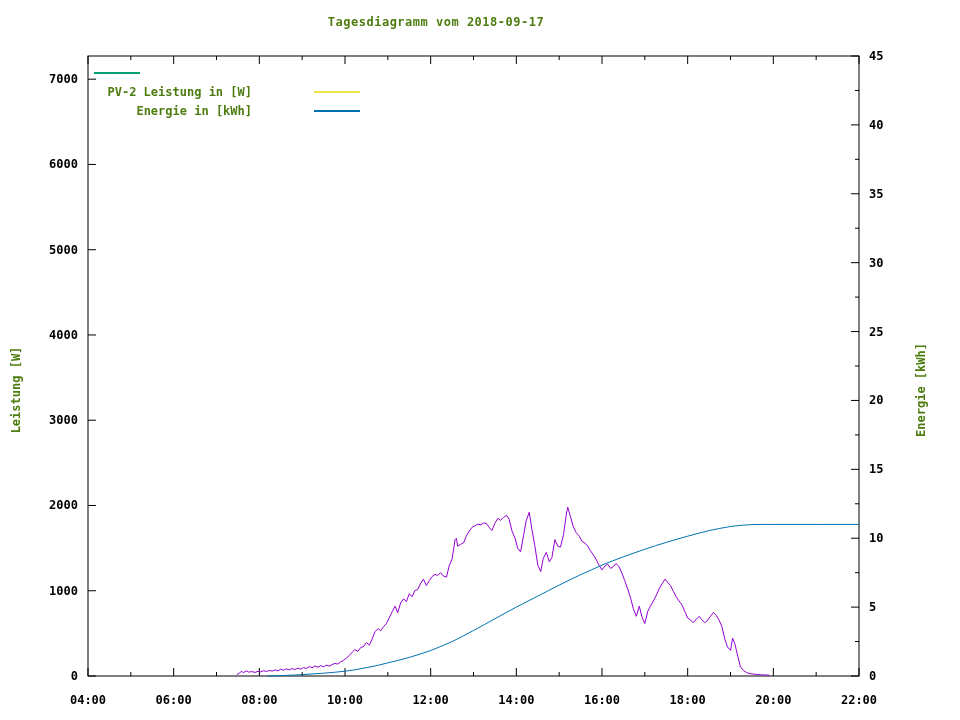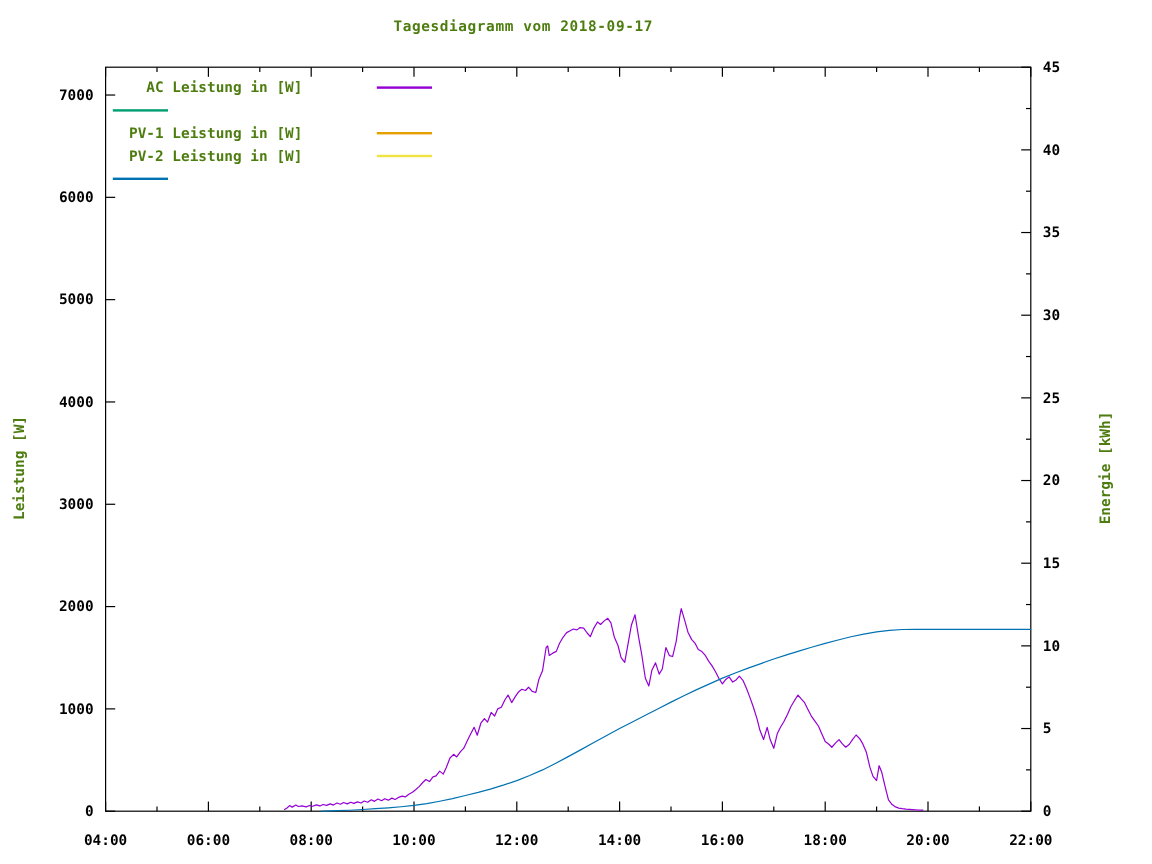--- a/index.html
+++ b/index.html
@@ -116,31 +116,24 @@
       <line x1="859" y1="124.88888888888891" x2="851" y2="124.88888888888891" stroke="#000"></line>
       <text x="869" y="128.8888888888889" text-anchor="start">40</text>
       <line x1="859" y1="90.44444444444446" x2="855" y2="90.44444444444446" stroke="#000"></line>
       <line x1="859" y1="56" x2="851" y2="56" stroke="#000"></line>
       <text x="869" y="60" text-anchor="start">45</text>
       <polyline points="237.1,674.5 239.2,673.3 241.3,671.3 243.5,672.6 246.5,670.9 248.6,672.1 251.6,671.6 255.1,672.4 258.0,671.3 260.6,671.9 263.6,670.7 266.6,671.6 269.2,670.4 272.2,671.1 275.2,669.9 277.8,670.9 280.8,669.2 283.7,670.2 286.3,668.8 289.3,669.9 292.3,668.5 294.9,669.5 297.9,668.2 300.9,669.2 303.5,667.5 306.4,668.5 309.4,666.5 312.0,667.8 315.0,665.9 318.0,667.3 320.6,665.6 323.6,666.8 326.6,665.1 329.2,666.2 332.1,664.5 335.1,663.4 337.7,664.1 340.7,661.9 343.7,660.2 346.3,658.1 349.3,655.5 352.3,652.1 354.9,649.6 357.9,651.3 360.8,647.4 363.4,646.6 366.4,642.6 369.4,645.1 372.0,639.3 375.0,631.7 378.0,628.6 380.6,630.8 383.6,626.6 386.5,623.5 389.1,618.0 392.1,611.9 395.1,606.1 397.7,612.7 400.7,602.7 403.7,598.8 406.3,601.7 409.3,593.7 412.2,596.7 414.8,590.7 417.8,589.4 420.8,583.1 423.4,579.2 426.4,585.5 429.4,580.5 432.0,576.7 434.9,574.4 437.9,575.4 440.5,572.7 443.5,576.1 446.5,577.1 449.1,566.0 452.1,559.0 455.1,539.6 456.4,538.3 457.7,546.2 460.6,544.3 463.6,542.8 466.2,536.2 469.2,531.1 472.2,527.2 474.8,525.8 477.8,524.2 480.8,524.9 483.4,523.0 486.4,523.4 489.3,527.5 491.9,530.6 494.9,523.4 497.9,518.3 500.5,520.4 503.5,517.4 506.5,515.3 509.1,519.1 512.0,531.1 515.0,537.9 517.6,548.1 520.6,551.9 523.6,535.3 526.2,520.8 529.2,512.3 532.2,531.1 534.8,545.6 537.8,565.2 540.7,571.6 543.3,558.3 546.3,552.4 549.3,561.8 551.9,557.5 554.9,539.6 557.9,546.4 560.5,547.1 563.5,534.5 566.4,514.0 567.7,507.2 570.7,517.4 573.3,526.8 576.3,532.8 579.3,536.2 581.9,541.3 584.9,543.0 587.9,546.4 590.4,550.7 593.4,554.9 596.4,560.0 599.0,565.2 602.0,569.9 605.0,566.0 607.6,564.1 610.6,568.4 613.6,566.4 616.1,563.5 619.1,566.9 622.1,573.7 624.7,580.5 627.7,589.0 630.7,598.4 633.3,608.6 636.3,616.3 639.3,606.1 641.8,616.3 644.8,623.6 647.8,611.2 650.4,606.1 653.4,601.0 656.4,595.0 659.0,589.0 662.0,583.9 665.0,579.2 667.5,582.2 670.5,585.6 673.5,591.6 676.1,596.7 679.1,601.0 682.1,605.2 684.7,611.2 687.7,618.0 690.7,620.2 693.2,622.7 696.2,619.3 699.2,616.3 701.8,619.7 704.8,622.7 707.8,620.2 710.4,616.3 713.4,612.5 716.4,615.5 718.9,619.7 721.9,626.6 724.9,639.3 727.5,647.0 730.5,650.4 732.6,638.1 734.8,643.6 737.8,656.4 740.4,666.6 743.4,670.5 746.3,672.4 748.9,673.4 751.9,673.9 754.9,674.3 757.5,674.5 760.5,674.7 764.8,675.0 769.0,675.1" fill="none" stroke="#9400d3" stroke-width="1" stroke-linejoin="round" stroke-linecap="round"></polyline>
       <polyline points="267.9,676.0 270.0,675.9 280.8,675.6 291.5,675.2 302.2,674.6 312.9,673.9 323.6,673.2 334.3,672.3 345.0,671.2 355.7,669.7 366.4,667.7 377.1,665.5 387.8,662.9 398.5,660.3 409.3,657.4 420.0,654.1 430.7,650.5 441.4,646.2 452.1,641.6 462.8,636.2 473.5,630.5 484.2,624.7 494.9,618.8 505.6,612.9 516.3,607.1 527.0,601.6 537.8,596.1 548.5,590.6 559.2,585.1 569.9,579.8 580.6,574.7 591.3,569.9 602.0,565.1 612.7,560.8 623.4,556.8 634.1,553.0 644.8,549.2 655.5,545.7 666.3,542.4 677.0,539.2 687.7,536.2 698.4,533.3 709.1,530.6 719.8,528.4 730.5,526.5 741.2,525.3 751.9,524.6 762.6,524.4 773.3,524.4 816.2,524.4 859.0,524.4" fill="none" stroke="#0072b2" stroke-width="1" stroke-linejoin="round" stroke-linecap="round"></polyline>
     </svg>
   <div id="legend">
       <div class="legend-row">
-        <span class="legend-label">AC Leistung in [W]</span>
-        <span class="legend-sample" style="background: rgb(148, 0, 211);"></span>
-      </div>
-      <div class="legend-row">
         <span class="legend-sample" style="background: rgb(0, 158, 115);"></span>
-      </div>
-      <div class="legend-row">
-        <span class="legend-label">PV-1 Leistung in [W]</span>
-        <span class="legend-sample" style="background: rgb(230, 159, 0);"></span>
       </div>
       <div class="legend-row">
         <span class="legend-label">PV-2 Leistung in [W]</span>
         <span class="legend-sample" style="background: rgb(240, 228, 66);"></span>
       </div>
       <div class="legend-row">
+        <span class="legend-label">Energie in [kWh]</span>
         <span class="legend-sample" style="background: rgb(0, 114, 178);"></span>
       </div>
     </div>
 </div>
 
 </body></html>

